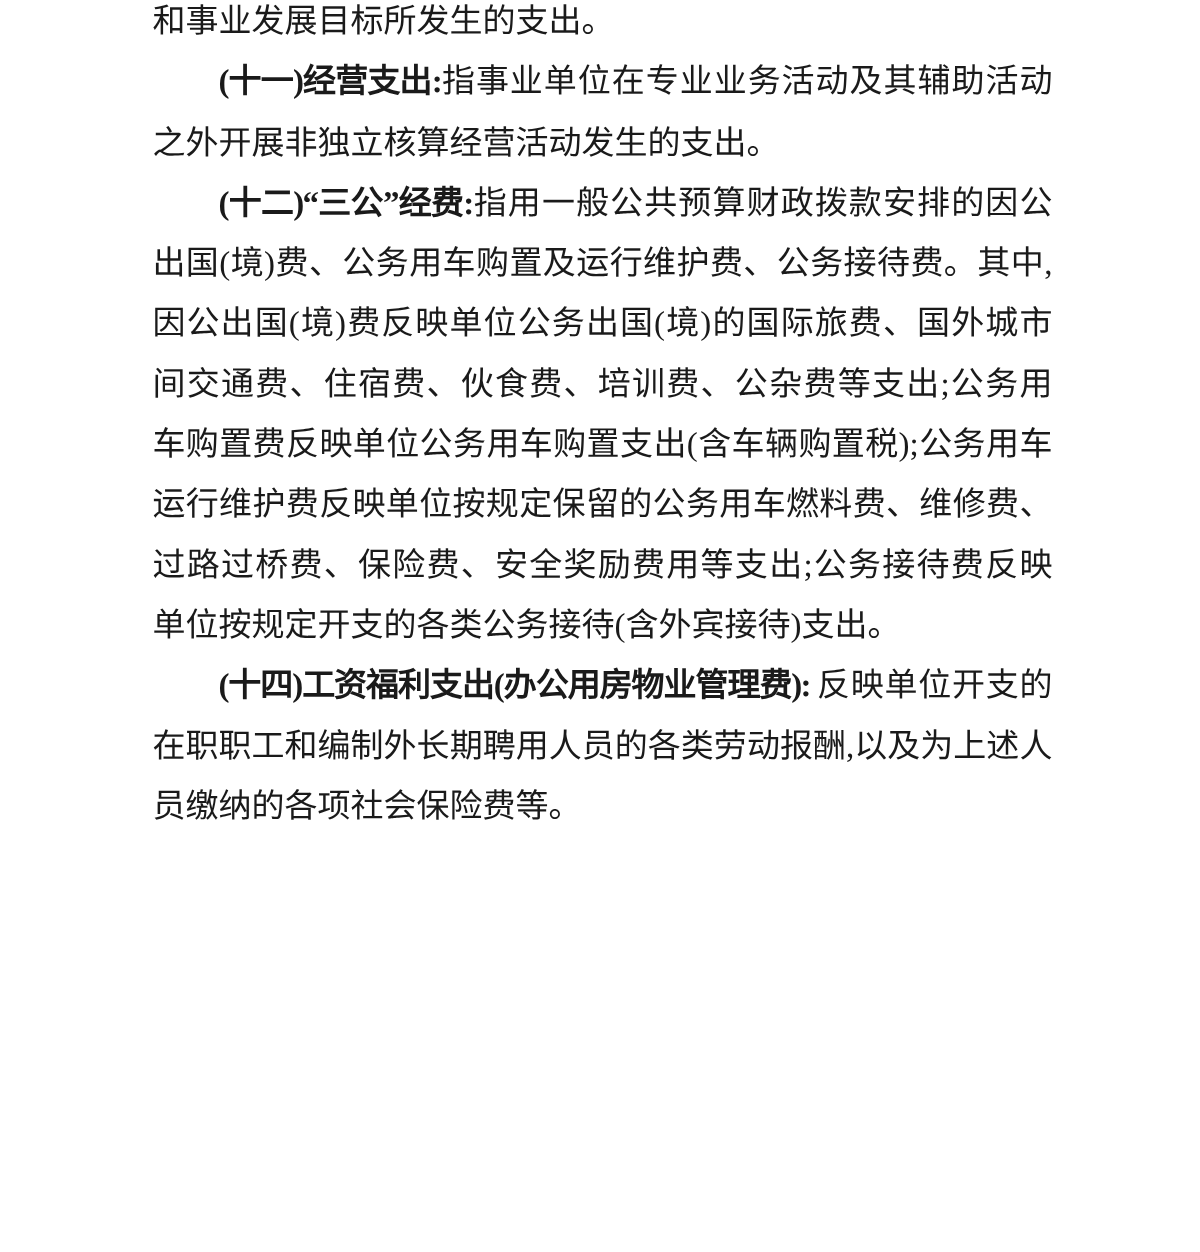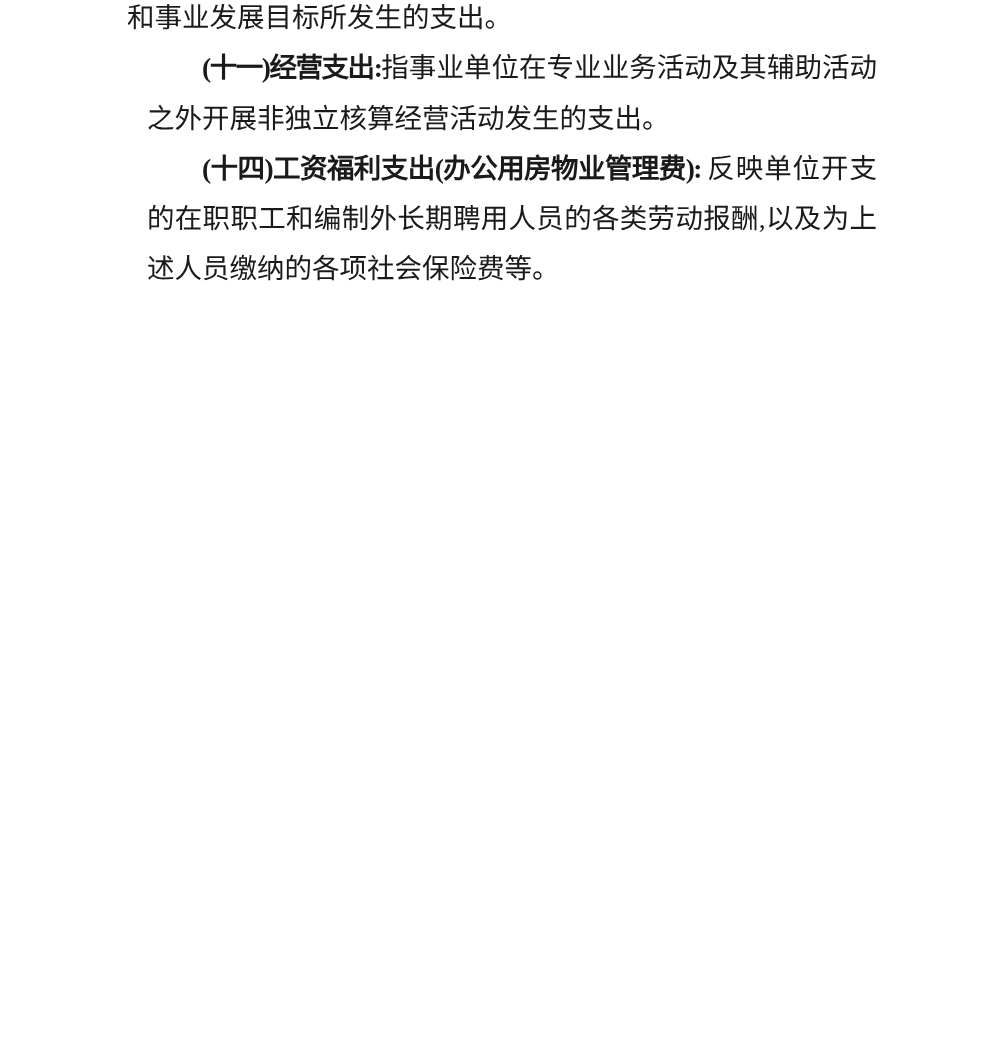--- a/index.html
+++ b/index.html
@@ -31,35 +31,35 @@
     color: var(--text-color);
     text-align: justify;
     text-justify: inter-ideograph;
   }
   .para {
     margin: 0;
     padding: 0;
   }
   .para.indent {
     text-indent: 55px;
-    margin-left: 20px;
   }
   .lead {
     font-weight: bold;
     letter-spacing: -1.5px;
   }
 </style>
 </head>
 <body>
 
 <div class="page">
   <div class="text-block">
 
     <p class="para"><span>和事业发展目标所发生的支出。</span></p>
 
     <p class="para indent"><strong class="lead">(十一)经营支出:</strong><span>指事业单位在专业业务活动及其辅助活动之外开展非独立核算经营活动发生的支出。</span></p>
 
+    <p class="para indent"><strong class="lead">(十二)“三公”经费:</strong><span>指用一般公共预算财政拨款安排的因公出国(境)费、公务用车购置及运行维护费、公务接待费。其中,因公出国(境)费反映单位公务出国(境)的国际旅费、国外城市间交通费、住宿费、伙食费、培训费、公杂费等支出;公务用车购置费反映单位公务用车购置支出(含车辆购置税);公务用车运行维护费反映单位按规定保留的公务用车燃料费、维修费、过路过桥费、保险费、安全奖励费用等支出;公务接待费反映单位按规定开支的各类公务接待(含外宾接待)支出。</span></p>
 
 
     <p class="para indent"><strong class="lead">(十四)工资福利支出(办公用房物业管理费): </strong><span>反映单位开支的在职职工和编制外长期聘用人员的各类劳动报酬,以及为上述人员缴纳的各项社会保险费等。</span></p>
 
   </div>
 </div>
 
 </body></html>

